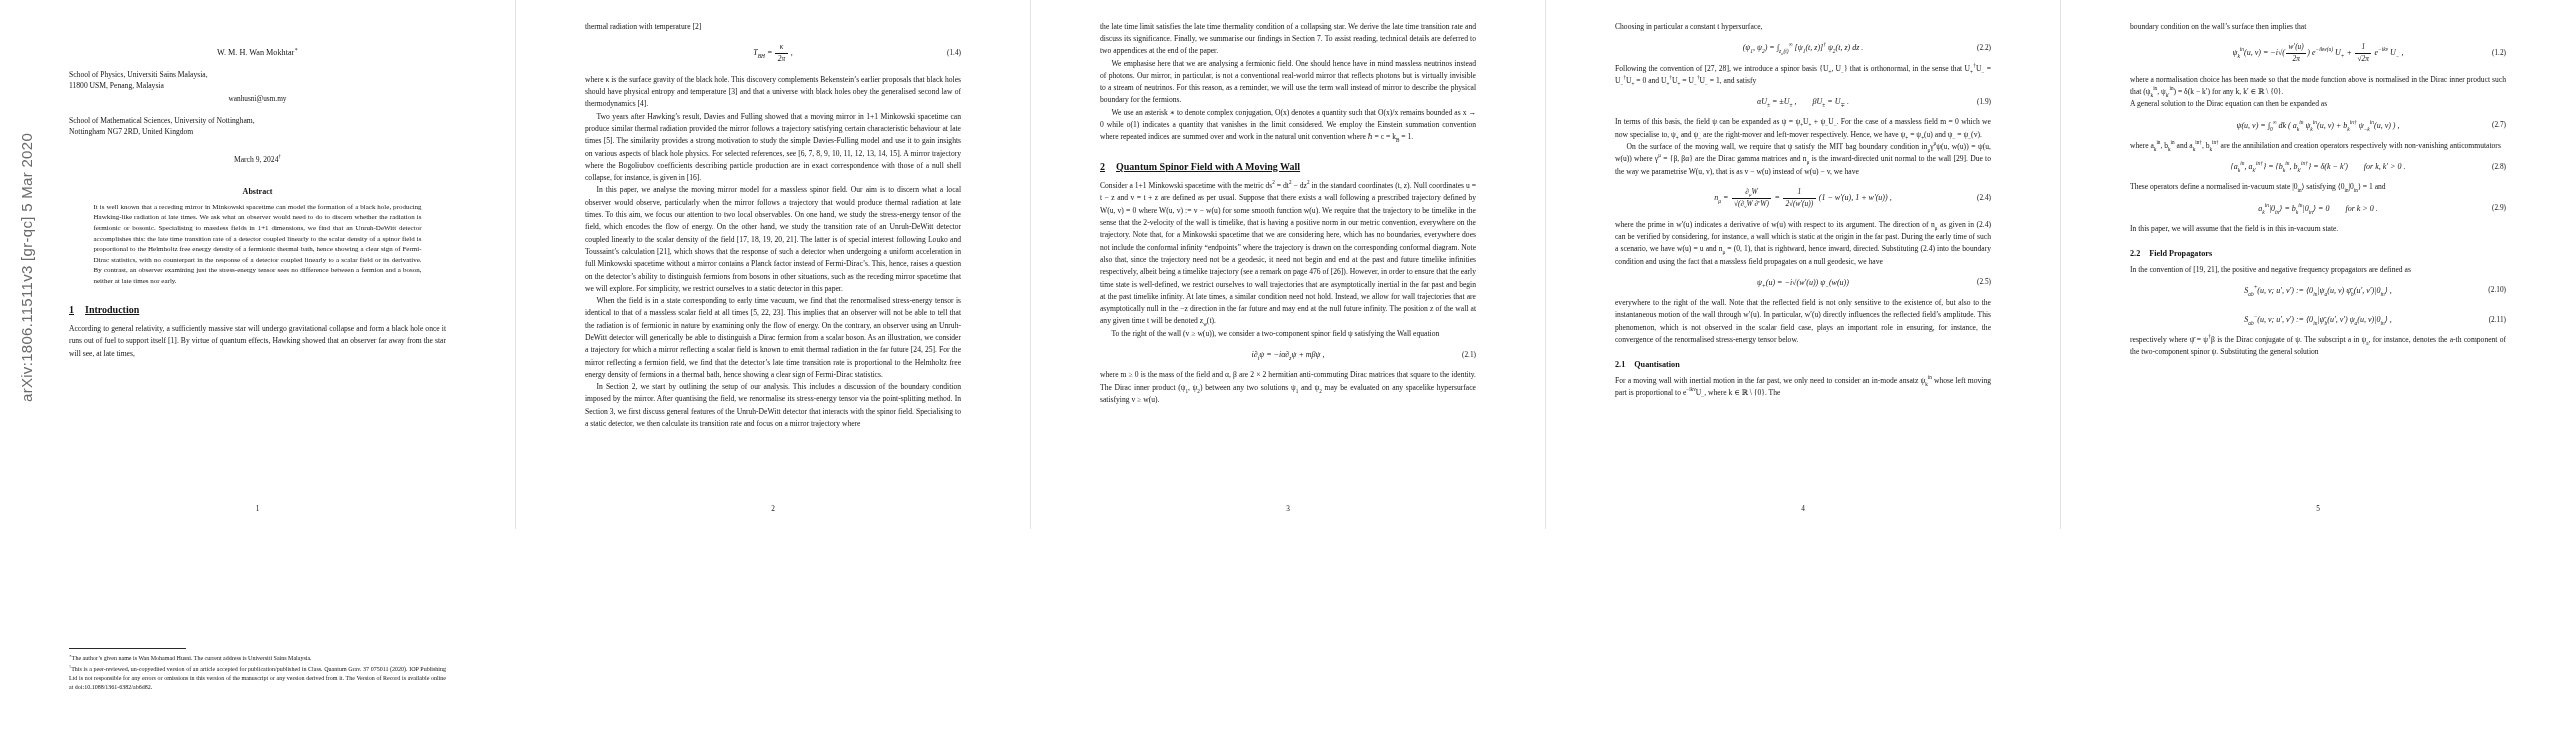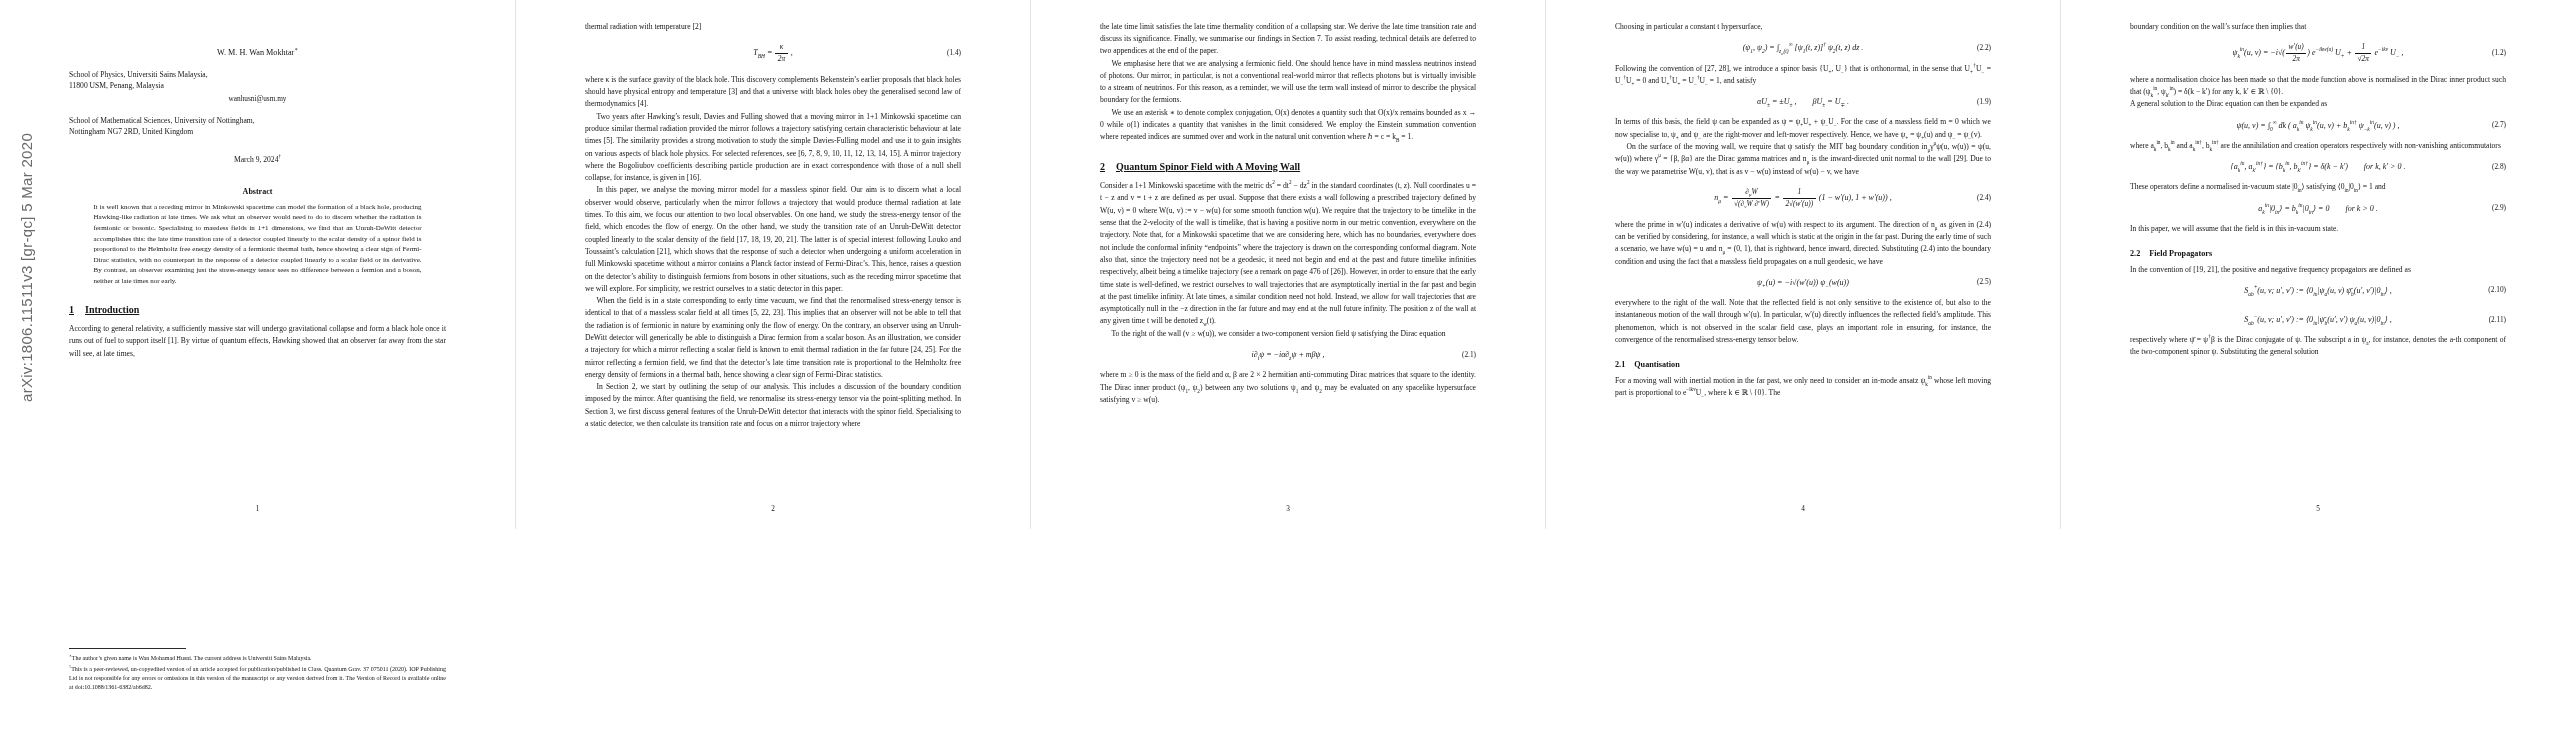--- a/index.html
+++ b/index.html
@@ -92,21 +92,21 @@
     <div class="pageno">2</div>
   </div>
 
   <div class="page">
     <div class="page-content">
         <p class="parno">the late time limit satisfies the late time thermality condition of a collapsing star. We derive the late time transition rate and discuss its significance. Finally, we summarise our findings in Section 7. To assist reading, technical details are deferred to two appendices at the end of the paper.</p>
         <p class="par">We emphasise here that we are analysing a fermionic field. One should hence have in mind massless neutrinos instead of photons. Our mirror, in particular, is not a conventional real-world mirror that reflects photons but is virtually invisible to a stream of neutrinos. For this reason, as a reminder, we will use the term wall instead of mirror to describe the physical boundary for the fermions.</p>
         <p class="par">We use an asterisk ∗ to denote complex conjugation, O(x) denotes a quantity such that O(x)/x remains bounded as x → 0 while o(1) indicates a quantity that vanishes in the limit considered. We employ the Einstein summation convention where repeated indices are summed over and work in the natural unit convention where ℏ = c = k<sub>B</sub> = 1.</p>
         <div class="sec"><span class="secnum">2</span><span>Quantum Spinor Field with A Moving Wall</span></div>
         <p class="parno">Consider a 1+1 Minkowski spacetime with the metric ds<sup>2</sup> = dt<sup>2</sup> − dz<sup>2</sup> in the standard coordinates (t, z). Null coordinates u = t − z and v = t + z are defined as per usual. Suppose that there exists a wall following a prescribed trajectory defined by W(u, v) = 0 where W(u, v) := v − w(u) for some smooth function w(u). We require that the trajectory to be timelike in the sense that the 2-velocity of the wall is timelike, that is having a positive norm in our metric convention, everywhere on the trajectory. Note that, for a Minkowski spacetime that we are considering here, which has no boundaries, everywhere does not include the conformal infinity “endpoints” where the trajectory is drawn on the corresponding conformal diagram. Note also that, since the trajectory need not be a geodesic, it need not begin and end at the past and future timelike infinities respectively, albeit being a timelike trajectory (see a remark on page 476 of [26]). However, in order to ensure that the early time state is well-defined, we restrict ourselves to wall trajectories that are asymptotically inertial in the far past and begin at the past timelike infinity. At late times, a similar condition need not hold. Instead, we allow for wall trajectories that are asymptotically null in the −z direction in the far future and may end at the null future infinity. The position z of the wall at any given time t will be denoted z<sub>w</sub>(t).</p>
-        <p class="par">To the right of the wall (v ≥ w(u)), we consider a two-component version field ψ satisfying the Dirac equation</p>
+        <p class="par">To the right of the wall (v ≥ w(u)), we consider a two-component spinor field ψ satisfying the Wall equation</p>
         <div class="eq"><span class="eq-body">i∂<sub>t</sub>ψ = −iα∂<sub>z</sub>ψ + mβψ ,</span><span class="eq-num">(2.1)</span></div>
         <p class="parno">where m ≥ 0 is the mass of the field and α, β are 2 × 2 hermitian anti-commuting Dirac matrices that square to the identity. The Dirac inner product (ψ<sub>1</sub>, ψ<sub>2</sub>) between any two solutions ψ<sub>1</sub> and ψ<sub>2</sub> may be evaluated on any spacelike hypersurface satisfying v ≥ w(u).</p>
       </div>
     <div class="pageno">3</div>
   </div>
 
   <div class="page">
     <div class="page-content">
         <p class="parno">Choosing in particular a constant t hypersurface,</p>
         <div class="eq"><span class="eq-body">(ψ<sub>1</sub>, ψ<sub>2</sub>) = ∫<sub>z<sub>w</sub>(t)</sub><sup>∞</sup> [ψ<sub>1</sub>(t, z)]<sup>†</sup> ψ<sub>2</sub>(t, z) dz .</span><span class="eq-num">(2.2)</span></div>

